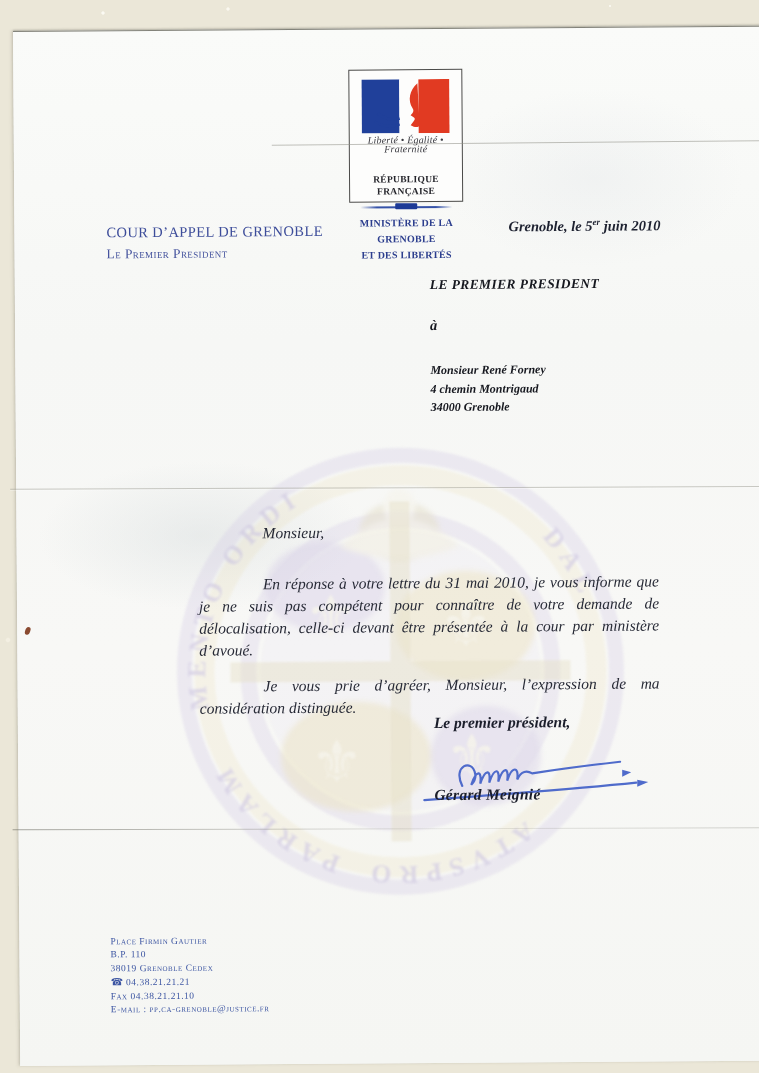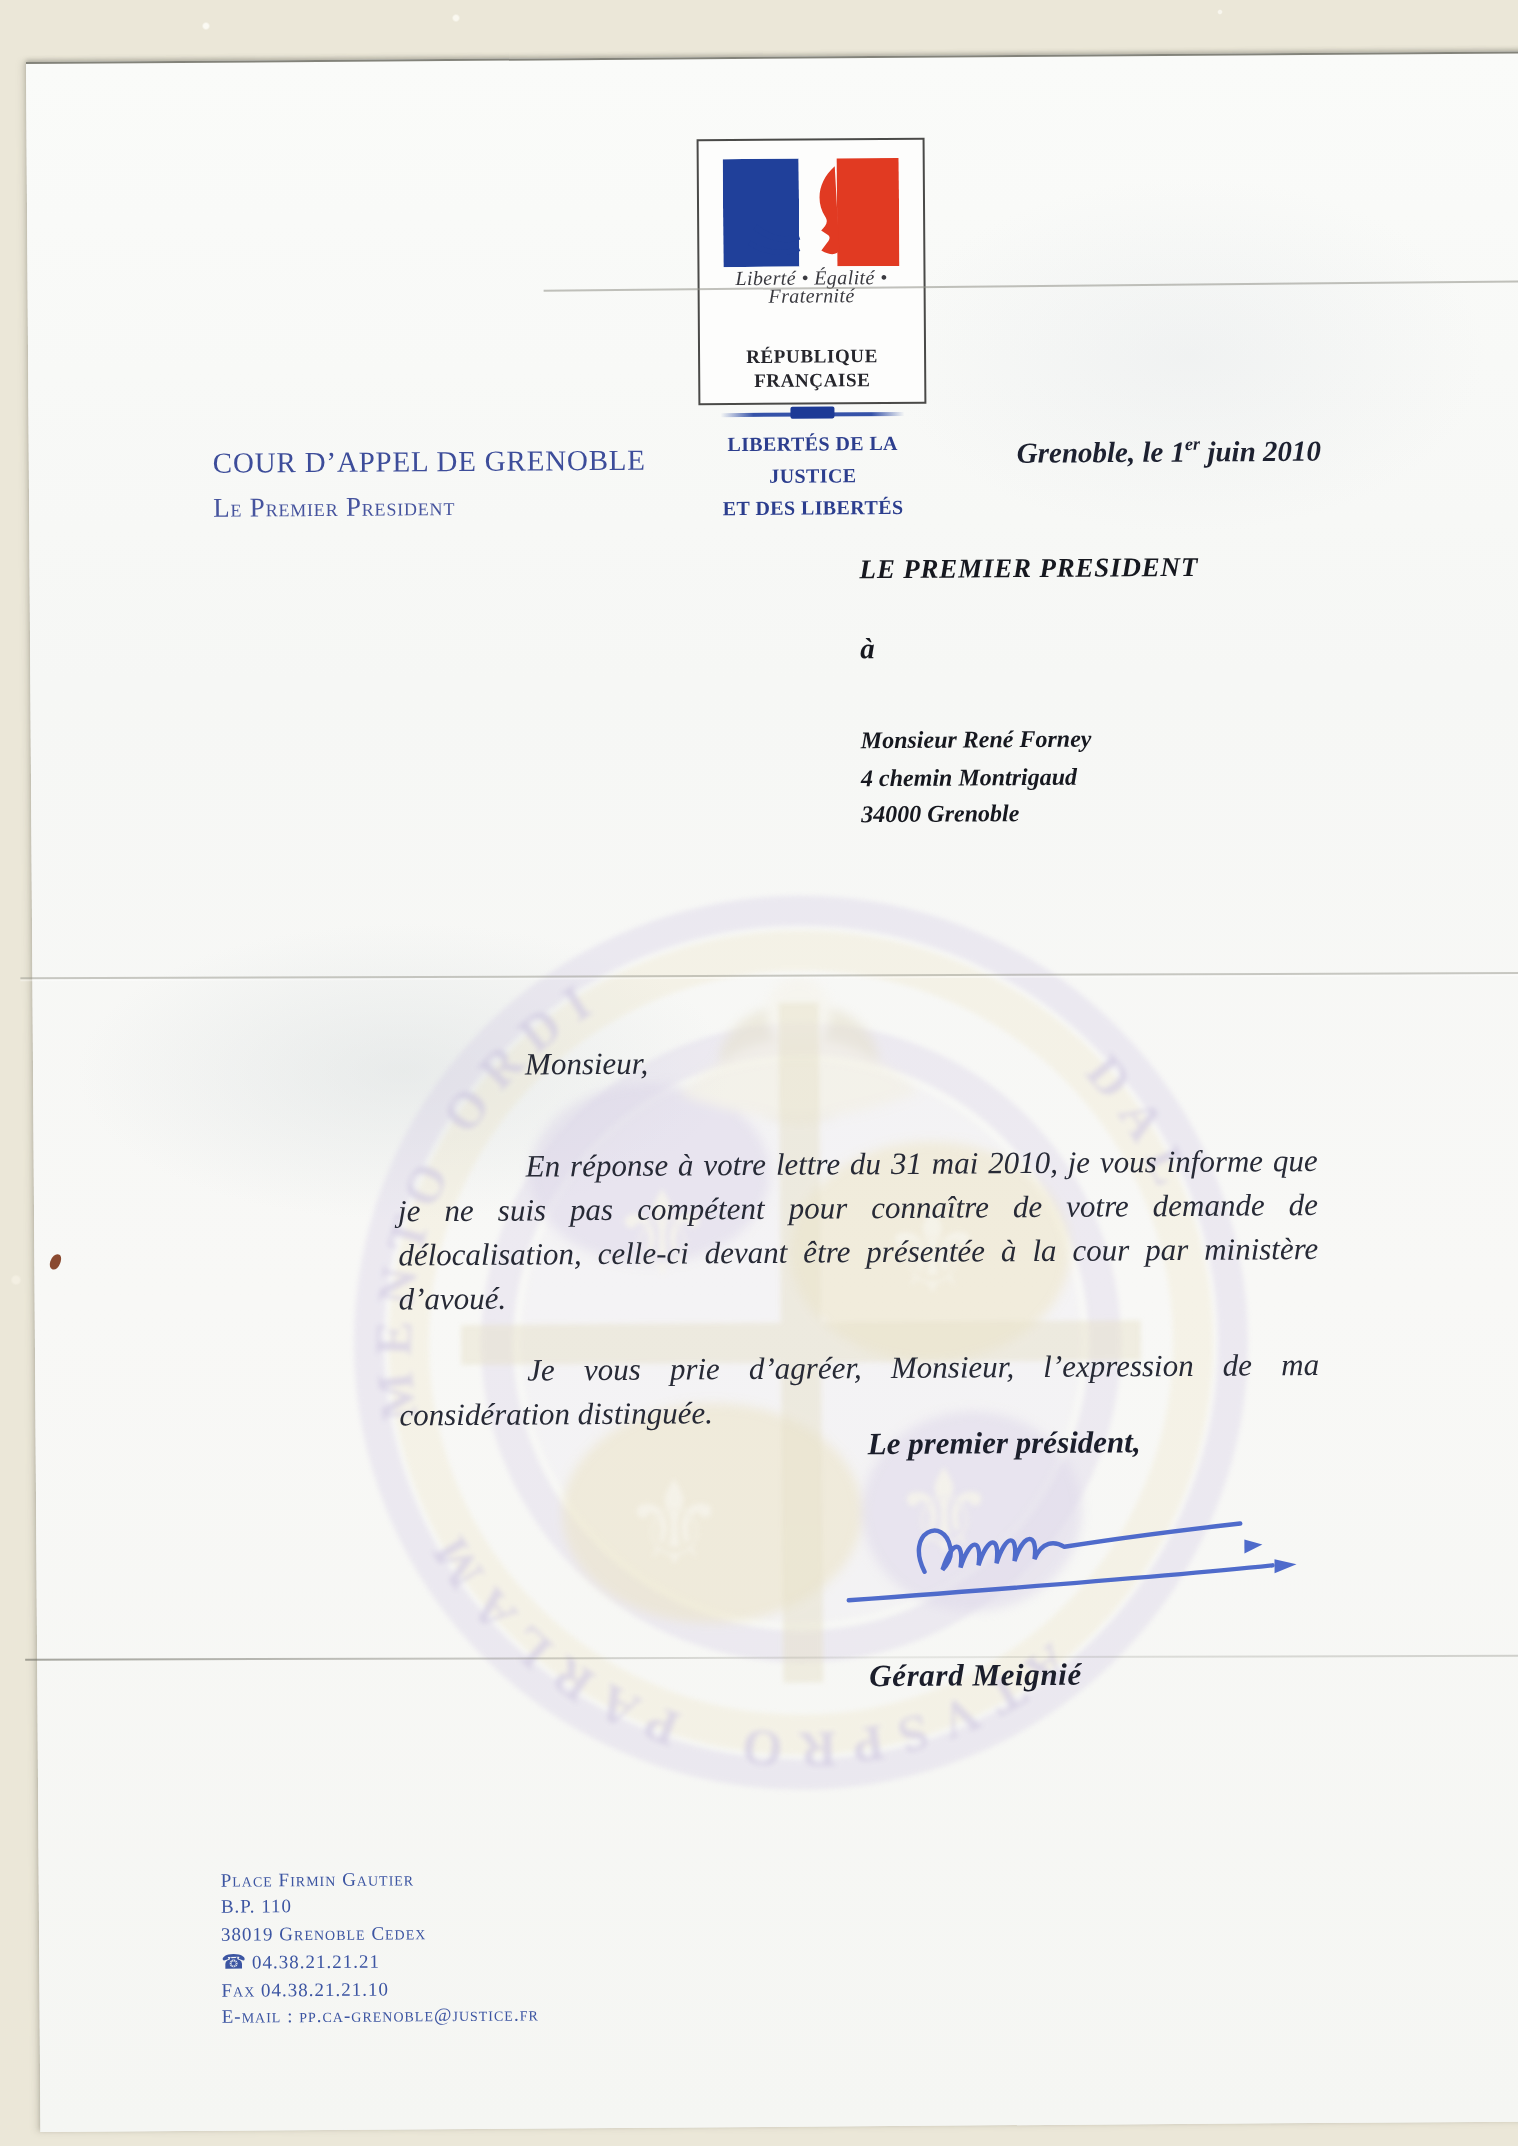--- a/index.html
+++ b/index.html
@@ -58,21 +58,21 @@
   .body-block{position:absolute;left:182px;top:492px;width:460px;color:#272a36;
     font-style:italic;font-size:15.5px;line-height:22px;}
   .body-block .salutation{margin-left:64px;}
   .body-block p{margin:0;text-align:justify;text-indent:64px;}
   .body-block p.p1{margin-top:29px;}
   .body-block p.p2{margin-top:14px;}
 
   
   .signoff-role{position:absolute;left:416px;top:685px;font-size:15.5px;font-weight:bold;font-style:italic;color:#1b1e2b;}
   .signature-svg{position:absolute;left:372px;top:697px;}
-  .signer-name{position:absolute;left:416px;top:757px;font-size:15.5px;font-weight:bold;font-style:italic;color:#1b1e2b;letter-spacing:.3px;margin-top:44px;}
+  .signer-name{position:absolute;left:416px;top:757px;font-size:15.5px;font-weight:bold;font-style:italic;color:#1b1e2b;letter-spacing:.3px;}
 
   
   .footer{position:absolute;left:91px;top:904px;color:#3c55a2;font-size:9.5px;
     font-variant:small-caps;letter-spacing:.5px;line-height:13.4px;}
   .footer .ph-icon{font-size:10px;letter-spacing:0;}
 
   
   .watermark{position:absolute;left:148px;top:407px;opacity:.55;filter:blur(1.2px);pointer-events:none;}
 
   
@@ -137,30 +137,30 @@
       <path d="M56,4 c-8,7 -10,17 -5,25 c2,3 0,5 -2,7 l3,2 c2,1 1,3 0,4 l-3,4 c5,3 8,2 9,0 z" fill="#e13a22"></path>
       <path d="M16,34 q11,9 22,5" stroke="#20409a" stroke-width="3" fill="none"></path>
       <path d="M13,42 q13,8 25,3" stroke="#20409a" stroke-width="2.5" fill="none"></path>
     </svg>
     <div class="motto">Liberté • Égalité • Fraternité</div>
     <div class="republique">RÉPUBLIQUE FRANÇAISE</div>
     <div class="logo-divider">
         <span class="bar"></span>
         <span class="tab"></span>
       </div>
-    <div class="ministere">LIBERTÉS DE LA JUSTICE</div>
+    <div class="ministere">MINISTÈRE DE LA GRENOBLE</div>
     <div class="ministere">ET DES LIBERTÉS</div>
   </div>
 
   <div class="court-header">
     <div class="court-line1">COUR D’APPEL DE GRENOBLE</div>
     <div class="court-line2">Le Premier President</div>
   </div>
 
-  <div class="date-line"><span>Grenoble, le 1</span><sup>er</sup><span> juin 2010</span></div>
+  <div class="date-line"><span>Grenoble, le 5</span><sup>er</sup><span> juin 2010</span></div>
 
   <div class="recipient">
     <div class="from-title">LE PREMIER PRESIDENT</div>
     <div class="particle">à</div>
     <div class="addr">
       <div>Monsieur René Forney</div>
       <div>4 chemin Montrigaud</div>
       <div>34000 Grenoble</div>
     </div>
   </div>

